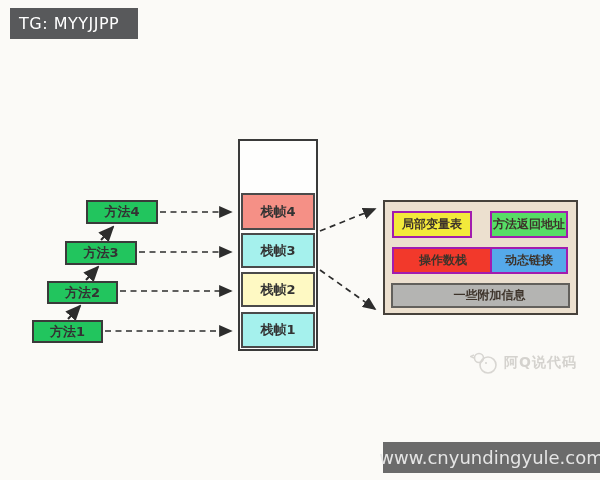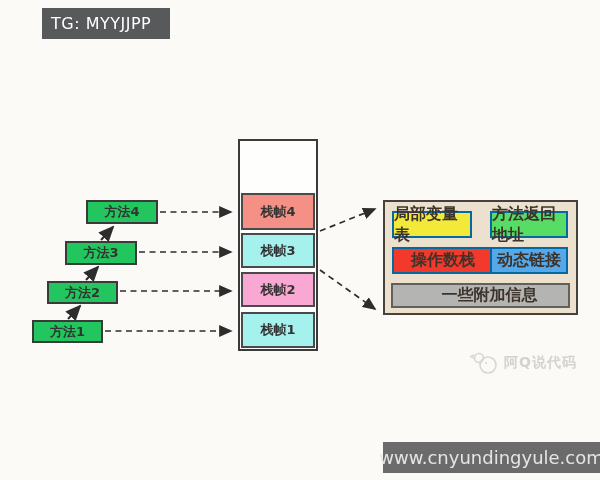--- a/index.html
+++ b/index.html
@@ -8,21 +8,21 @@
     background:#fbfaf7;
     font-family:"DejaVu Sans","Liberation Sans",sans-serif;
   }
   .abs{position:absolute;box-sizing:border-box;}
 
   
   .tg-badge{
     left:10px;top:8px;width:128px;height:31px;
     background:#58595b;color:#fff;
     font-size:16px;letter-spacing:0.5px;
-    display:flex;align-items:center;padding-left:9px;margin-left:32px;
+    display:flex;align-items:center;padding-left:9px;
   }
 
   
   .arrows{left:0;top:0;width:600px;height:480px;pointer-events:none;}
   .dash{stroke:#2d2d2d;stroke-width:1.7;fill:none;stroke-dasharray:6 4.5;}
   .solid{stroke:#2d2d2d;stroke-width:2;fill:none;}
 
   
   .mbox{
     background:#22c55e;border:2px solid #3a3a3a;
@@ -48,23 +48,23 @@
   .f3{left:241px;top:233px;width:74px;height:35px;}
   .f2{left:241px;top:272px;width:74px;height:35px;}
   .f1{left:241px;top:312px;width:74px;height:36px;}
 
   
   .detail{
     left:383px;top:200px;width:195px;height:115px;
     background:#ece0cf;border:2px solid #46413b;
   }
   .cell{
-    border:2px solid #0369a1;
+    border:2px solid #a21caf;
     display:flex;align-items:center;justify-content:center;
-    font-size:16px;font-weight:bold;color:#3d332a;
+    font-size:12px;font-weight:bold;color:#3d332a;
   }
   .c-lvt{left:392px;top:211px;width:80px;height:27px;}
   .c-ret{left:490px;top:211px;width:78px;height:27px;}
   .c-ops{left:392px;top:247px;width:102px;height:27px;}
   .c-dyn{left:490px;top:247px;width:78px;height:27px;}
   .c-add{left:391px;top:283px;width:179px;height:25px;border-color:#62605c;}
 
   
   .watermark{
     left:470px;top:350px;height:26px;
@@ -103,21 +103,21 @@
 </svg>
 
 <div class="abs mbox m4">方法4</div>
 <div class="abs mbox m3">方法3</div>
 <div class="abs mbox m2">方法2</div>
 <div class="abs mbox m1">方法1</div>
 
 <div class="abs stack"></div>
 <div class="abs frame f4" style="background-color: rgb(245, 144, 134);">栈帧4</div>
 <div class="abs frame f3" style="background-color: rgb(165, 241, 237);">栈帧3</div>
-<div class="abs frame f2" style="background-color: #f9a8d4;">栈帧2</div>
+<div class="abs frame f2" style="background-color: #fef9c3;">栈帧2</div>
 <div class="abs frame f1" style="background-color: rgb(165, 241, 237);">栈帧1</div>
 
 <div class="abs detail"></div>
 <div class="abs cell c-lvt" style="background-color: rgb(243, 233, 59);">局部变量表</div>
 <div class="abs cell c-ret" style="background-color: rgb(87, 221, 102);">方法返回地址</div>
 <div class="abs cell c-ops" style="background-color: rgb(242, 57, 43);">操作数栈</div>
 <div class="abs cell c-dyn" style="background-color: rgb(85, 169, 234); text-align: right;">动态链接</div>
 <div class="abs cell c-add" style="background-color: rgb(180, 180, 178); padding-left: 18px;">一些附加信息</div>
 
 <div class="abs watermark">

